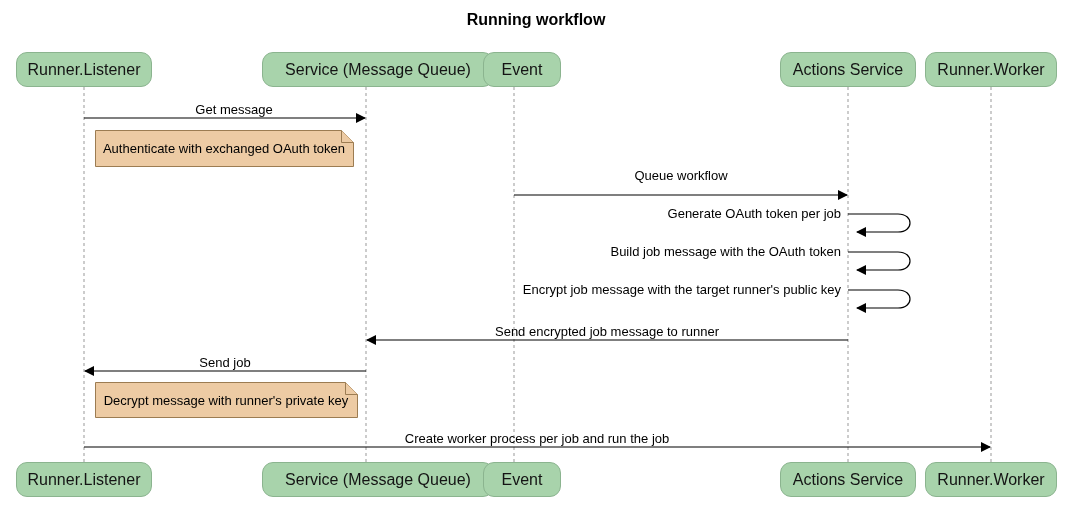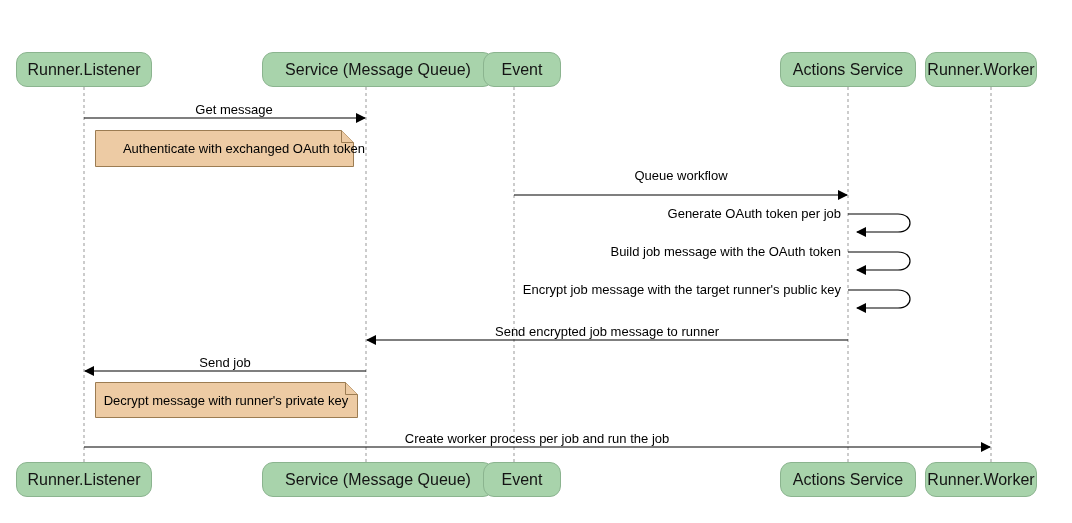--- a/index.html
+++ b/index.html
@@ -26,21 +26,21 @@
     border:1px solid var(--actor-border);border-radius:11px;
     display:flex;align-items:center;justify-content:center;
     font-size:16px;color:#141414;box-sizing:border-box;white-space:nowrap;
   }
   .actor.top{top:52px;}
   .actor.bottom{top:462px;}
   .a1{left:16px;width:136px;}
   .a2{left:262px;width:232px;}
   .a3{left:483px;width:78px;}
   .a4{left:780px;width:136px;}
-  .a5{left:925px;width:112px;}
+  .a5{left:925px;width:132px;}
   .msg-label{
     position:absolute;font-size:13px;color:#000;text-align:center;
     white-space:nowrap;width:400px;line-height:15px;
   }
   .msg-label.right-align{width:auto;text-align:right;}
   .note-label{
     position:absolute;font-size:13px;color:#000;display:flex;
     align-items:center;justify-content:center;white-space:nowrap;
   }
   .lifeline{stroke:var(--lifeline);stroke-width:1;stroke-dasharray:3,3;fill:none;}
@@ -78,20 +78,21 @@
     <g>
       <path class="note-shape" d="M95.5,130.5 L341.5,130.5 L353.5,142.5 L353.5,166.5 L95.5,166.5 Z"></path>
       <path class="note-fold" d="M341.5,130.5 L341.5,142.5 L353.5,142.5"></path>
     </g>
     <g>
       <path class="note-shape" d="M95.5,382.5 L345.5,382.5 L357.5,394.5 L357.5,417.5 L95.5,417.5 Z"></path>
       <path class="note-fold" d="M345.5,382.5 L345.5,394.5 L357.5,394.5"></path>
     </g>
   </svg>
 
+  <div class="diagram-title">Running workflow</div>
 
   <div class="actor top a1">Runner.Listener</div>
   <div class="actor top a2">Service (Message Queue)</div>
   <div class="actor top a3">Event</div>
   <div class="actor top a4">Actions Service</div>
   <div class="actor top a5">Runner.Worker</div>
 
   <div class="actor bottom a1">Runner.Listener</div>
   <div class="actor bottom a2">Service (Message Queue)</div>
   <div class="actor bottom a3">Event</div>
@@ -100,16 +101,16 @@
 
   <div class="msg-label" style="left:34px;top:102px;">Get message</div>
   <div class="msg-label" style="left:481px;top:168px;">Queue workflow</div>
   <div class="msg-label right-align" style="right:231px;top:206px;">Generate OAuth token per job</div>
   <div class="msg-label right-align" style="right:231px;top:244px;">Build job message with the OAuth token</div>
   <div class="msg-label right-align" style="right:231px;top:282px;">Encrypt job message with the target runner's public key</div>
   <div class="msg-label" style="left:407px;top:324px;">Send encrypted job message to runner</div>
   <div class="msg-label" style="left:25px;top:355px;">Send job</div>
   <div class="msg-label" style="left:337px;top:431px;">Create worker process per job and run the job</div>
 
-  <div class="note-label" style="left:95px;top:130px;width:258px;height:36px;margin-left:20px;">Authenticate with exchanged OAuth token</div>
+  <div class="note-label" style="left:95px;top:130px;width:258px;height:36px;">Authenticate with exchanged OAuth token</div>
   <div class="note-label" style="left:95px;top:382px;width:262px;height:36px;">Decrypt message with runner's private key</div>
 
 </div>
 
 </body></html>

